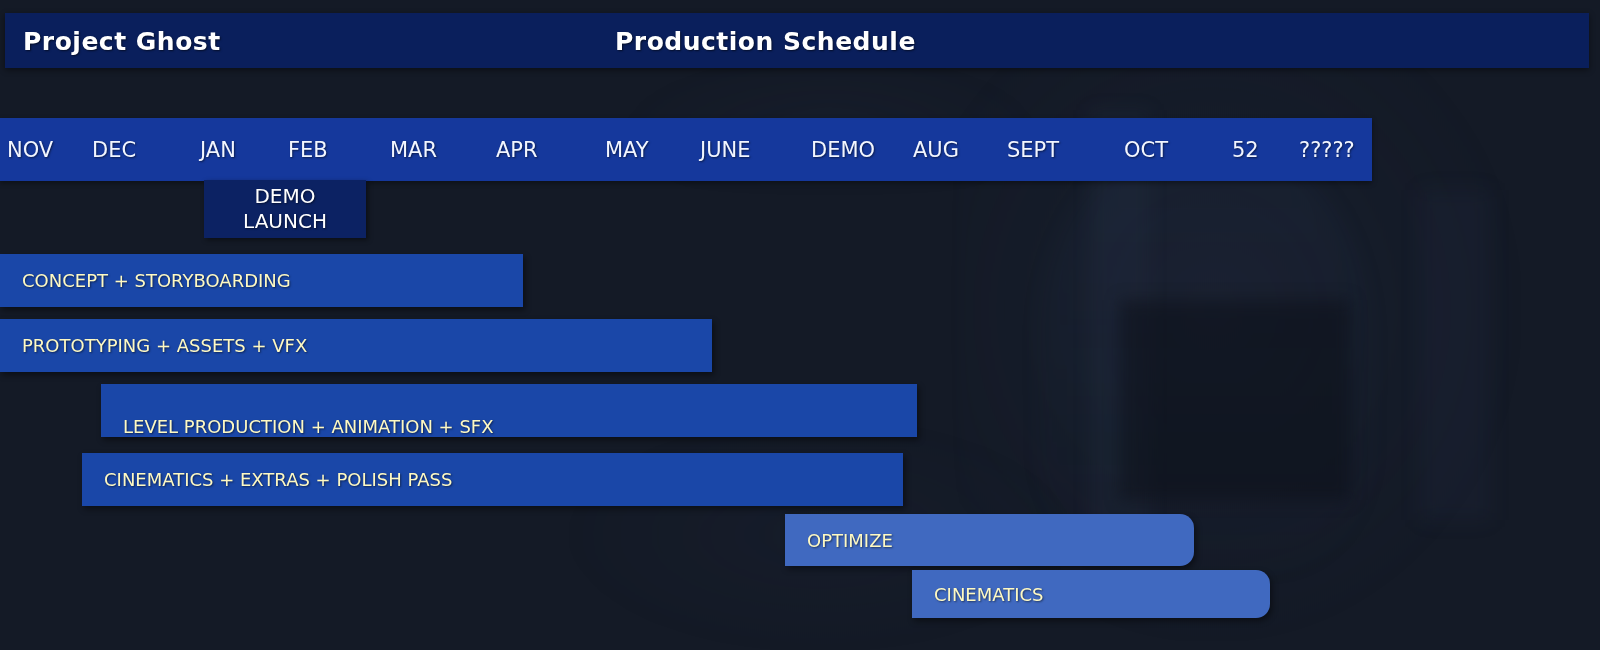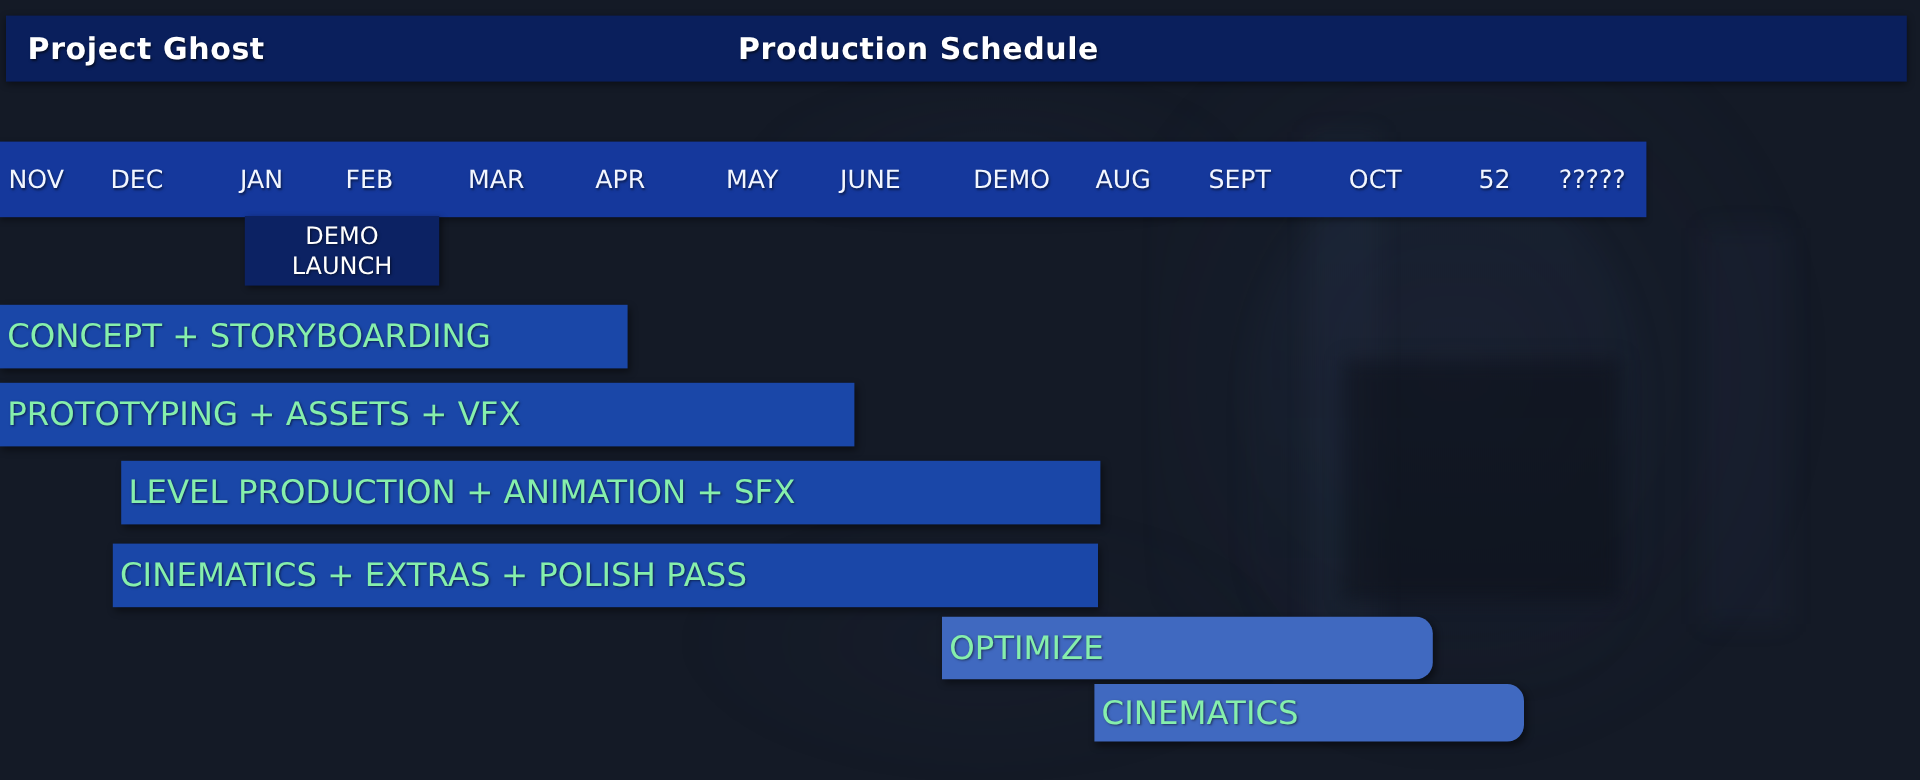--- a/index.html
+++ b/index.html
@@ -123,24 +123,24 @@
   }
 
   
   .task-bar {
     position: absolute;
     display: flex;
     align-items: center;
     box-shadow: 2px 3px 6px rgba(0,0,0,0.45);
   }
   .task-label {
-    color: #86efac;
-    font-size: 27px;
+    color: #fef9c3;
+    font-size: 18px;
     white-space: nowrap;
-    padding-left: 6px;
+    padding-left: 22px;
     text-shadow: 1px 1px 2px rgba(0,0,0,0.5);
   }
   .bar-dark { background: #1a47a8; }
   .bar-light { background: #4069c0; border-radius: 0 14px 14px 0; }
 </style>
 </head>
 <body>
 
 <div id="page">
 
@@ -180,24 +180,24 @@
   </div>
 
   <div id="months-layer"></div>
   <div id="tasks-layer">
       <div class="task-bar bar-dark" style="left: 0px; top: 254px; width: 523px; height: 53px; background: rgb(26, 71, 168);">
         <span class="task-label">CONCEPT  + STORYBOARDING</span>
       </div>
       <div class="task-bar bar-dark" style="left: 0px; top: 319px; width: 712px; height: 53px; background: rgb(26, 71, 168);">
         <span class="task-label">PROTOTYPING  +  ASSETS  +  VFX</span>
       </div>
-      <div class="task-bar bar-dark" style="left: 101px; top: 384px; width: 816px; height: 53px; background: rgb(26, 71, 168);">
+      <div class="task-bar bar-dark" style="left: 101px; top: 384px; width: 816px; height: 53px; background: rgb(26, 71, 168); align-items: flex-end;">
         <span class="task-label">LEVEL PRODUCTION  +  ANIMATION  +  SFX</span>
       </div>
-      <div class="task-bar bar-dark" style="left: 82px; top: 453px; width: 821px; height: 53px; background: rgb(26, 71, 168); margin-left: 12px;">
+      <div class="task-bar bar-dark" style="left: 82px; top: 453px; width: 821px; height: 53px; background: rgb(26, 71, 168);">
         <span class="task-label">CINEMATICS  +  EXTRAS + POLISH PASS</span>
       </div>
       <div class="task-bar bar-light" style="left: 785px; top: 514px; width: 409px; height: 52px; background: rgb(64, 105, 192);">
         <span class="task-label">OPTIMIZE</span>
       </div>
       <div class="task-bar bar-light" style="left: 912px; top: 570px; width: 358px; height: 48px; background: rgb(64, 105, 192);">
         <span class="task-label">CINEMATICS</span>
       </div>
     </div>
 

